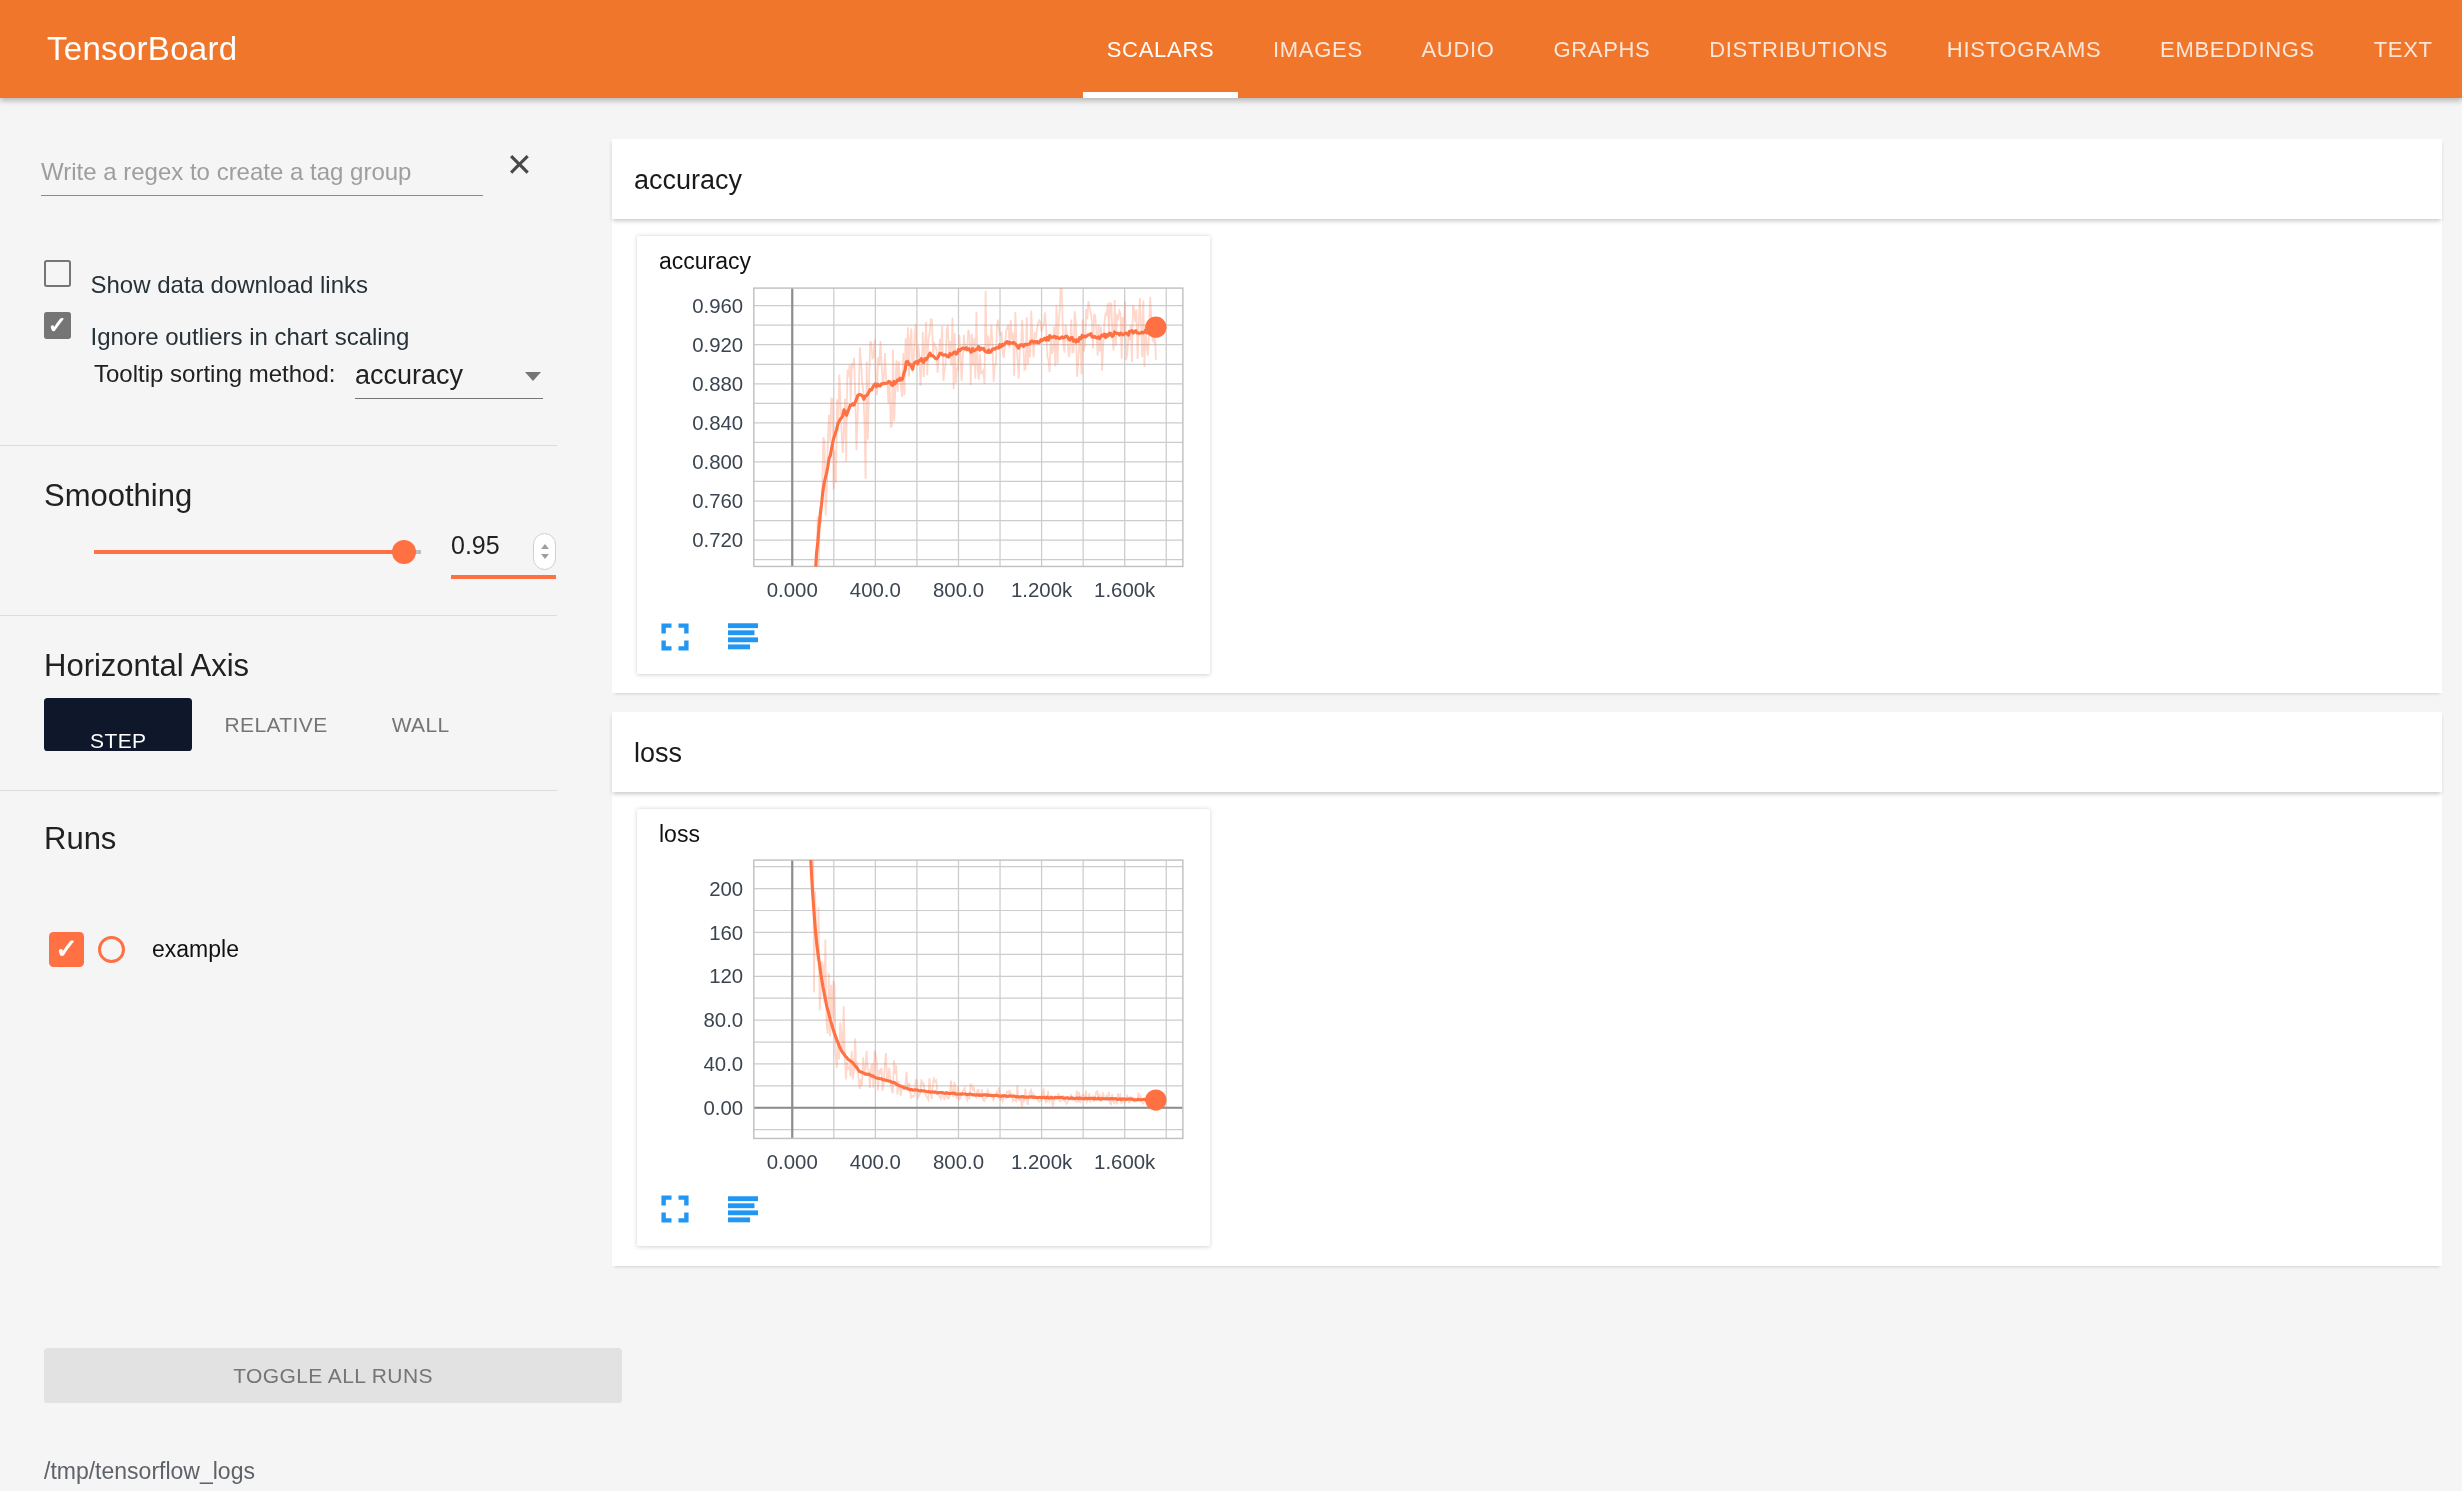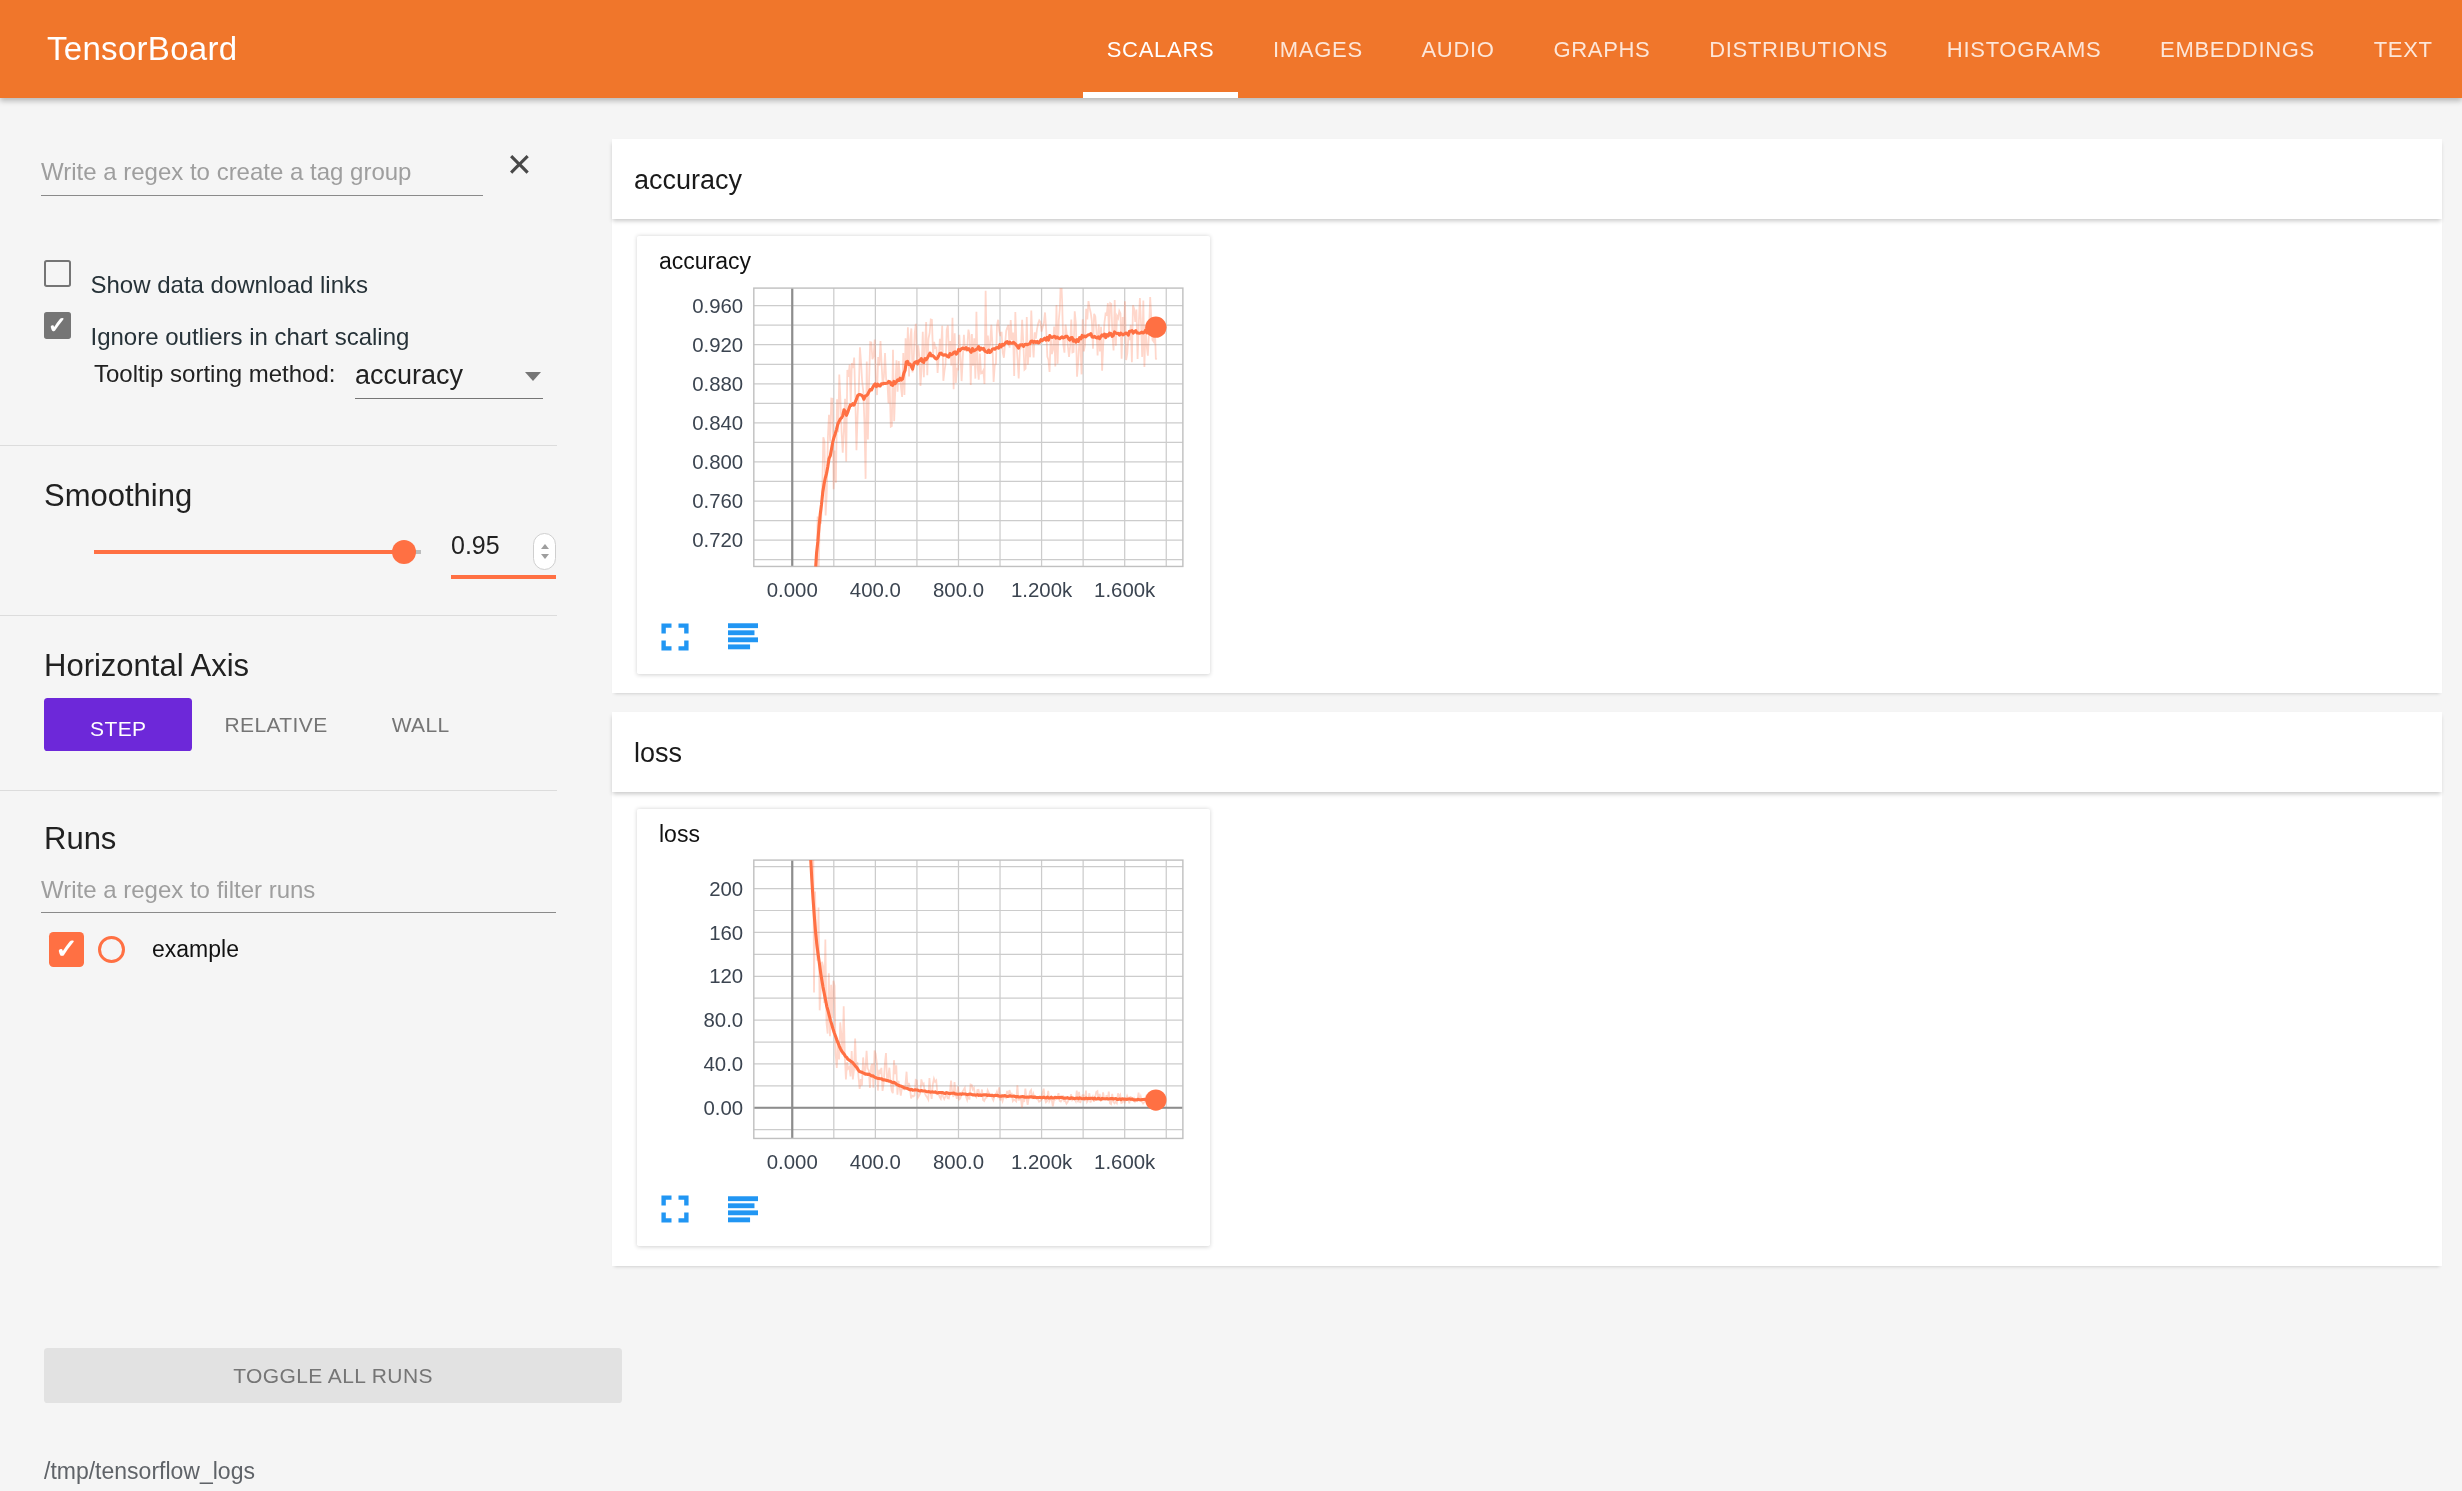--- a/index.html
+++ b/index.html
@@ -55,21 +55,21 @@
   .smooth-val .ul { position:absolute; left:0; top:44px; width:105px; height:3.6px; background:#ff7043; }
   .spinner { position:absolute; right:0; top:1.8px; width:23px; height:37px; border:1.8px solid #cfcfcf;
     border-radius:11.5px; display:flex; flex-direction:column; align-items:center; justify-content:center; gap:5.3px; cursor:pointer; background:#fff; }
   .spin-up { width:0; height:0; border-left:4.4px solid transparent; border-right:4.4px solid transparent; border-bottom:5.3px solid #9e9e9e; }
   .spin-dn { width:0; height:0; border-left:4.4px solid transparent; border-right:4.4px solid transparent; border-top:5.3px solid #9e9e9e; }
 
   .haxis-h { top:550px; }
   .axis-btns { position:absolute; left:44px; top:600px; display:flex; align-items:center; }
   .axis-btn { font-size:21px; letter-spacing:0.4px; color:#757575; padding:0 32px; height:53px;
     line-height:53px; border-radius:3.6px; cursor:pointer; text-align:center; }
-  .axis-btn.active { background:#6d28d9; color:#fff; padding:4px 46px; }
+  .axis-btn.active { background:#0f172a; color:#fff; padding:16px 46px; }
   .runs-h { top:723px; }
   .runs-filter { position:absolute; left:41px; top:769px; width:515px; height:46px; }
   .run-row { position:absolute; left:49px; top:834px; display:flex; align-items:center; }
   .run-cbox { width:35px; height:35px; border-radius:4.4px; background:#ff7043; display:flex;
     align-items:center; justify-content:center; cursor:pointer; }
   .run-cbox .mark { color:#fff; font-size:27px; font-weight:bold; line-height:1; }
   .run-swatch { width:27px; height:27px; border:3.6px solid #ff7043; border-radius:50%; margin-left:14px; }
   .run-label { font-size:23px; color:#111; margin-left:27px; }
 
   .toggle-btn { position:absolute; left:44px; top:1250px; width:578px; height:55px; background:#e2e2e2;
@@ -155,21 +155,20 @@
   <div class="side-h haxis-h">Horizontal Axis</div>
   <div class="axis-btns">
     <div class="axis-btn active">STEP</div>
     <div class="axis-btn">RELATIVE</div>
     <div class="axis-btn">WALL</div>
   </div>
 
   <div class="divider d3"></div>
 
   <div class="side-h runs-h">Runs</div>
-  <input class="underline-input runs-filter" placeholder="Write a regex to filter runs" style="">
   <div class="run-row">
     <span class="run-cbox">
       <span class="mark">✓</span>
     </span>
     <span class="run-swatch"></span>
     <span class="run-label">example</span>
   </div>
 
   <div class="toggle-btn">TOGGLE ALL RUNS</div>
   <div class="log-path">/tmp/tensorflow_logs</div>

